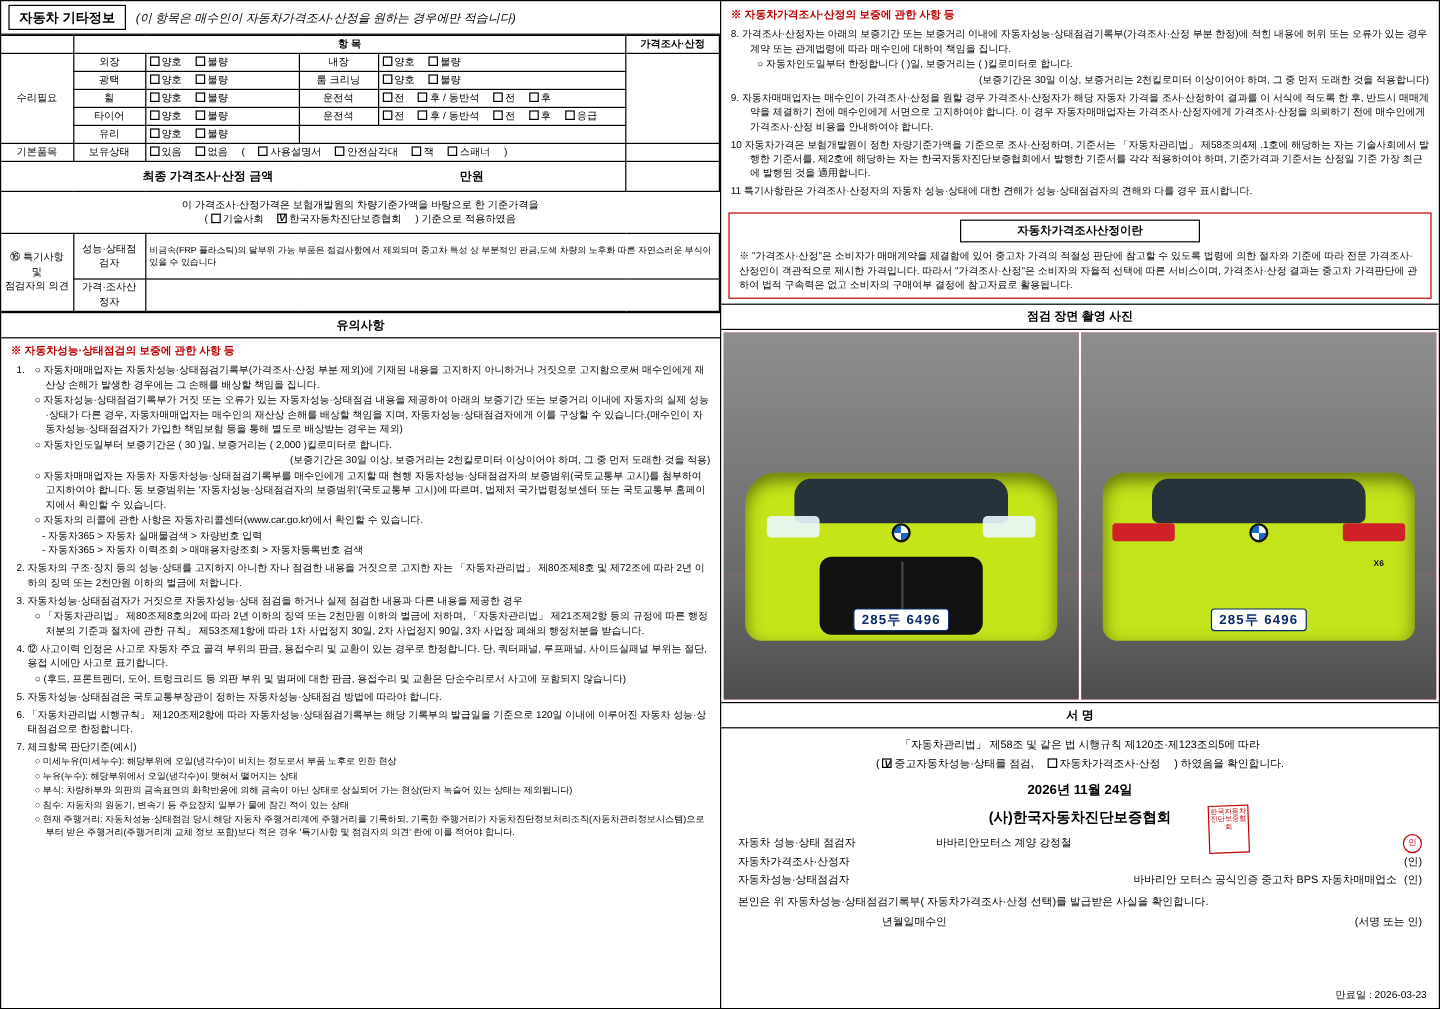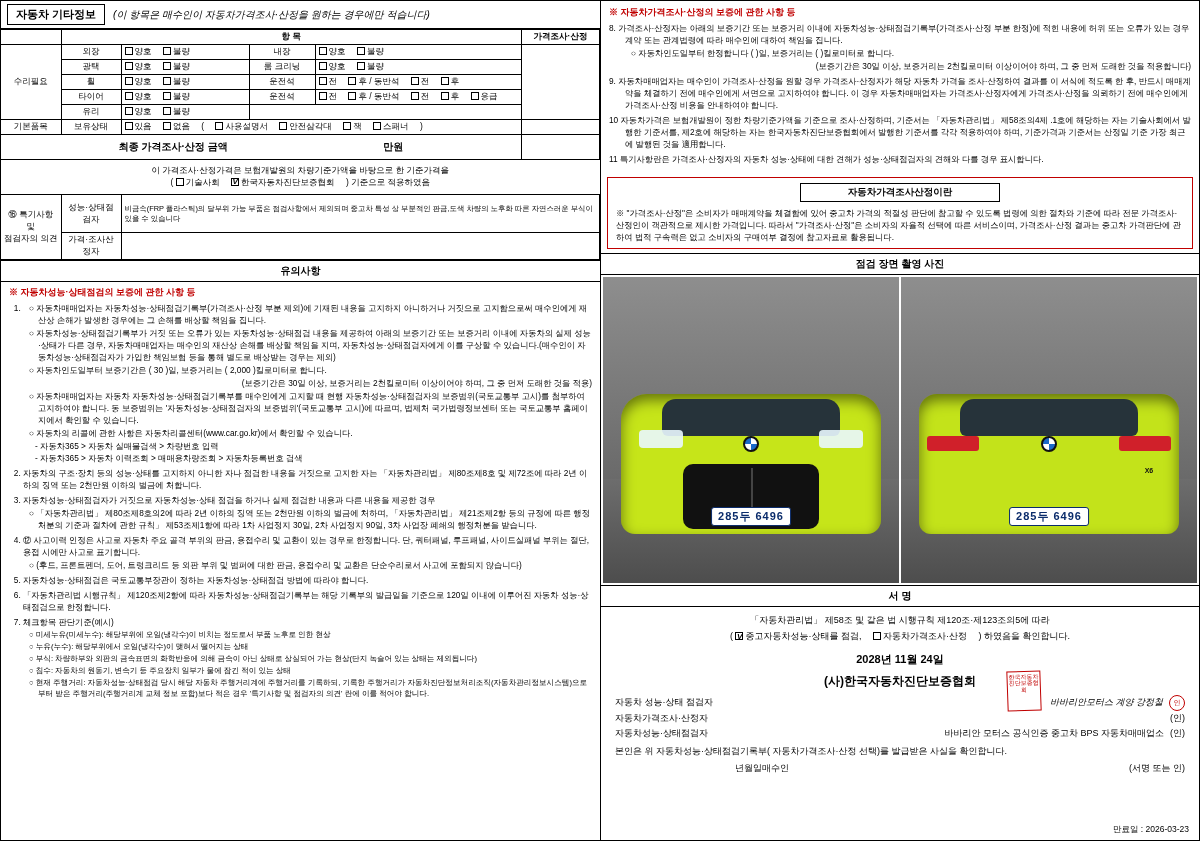--- a/index.html
+++ b/index.html
@@ -328,31 +328,31 @@
     <div class="sign-head">서 명</div>
     <div class="sign-body">
       <div class="ctr">「자동차관리법」 제58조 및 같은 법 시행규칙 제120조·제123조의5에 따라</div>
       <div class="ctr">
         <span>(</span>
         <span class="opt"><i class="cb checked"></i><span>중고자동차성능·상태를 점검,</span></span>
         <span class="opt"><i class="cb"></i><span>자동차가격조사·산정</span></span>
         <span>) 하였음을 확인합니다.</span>
       </div>
       <div class="ctr bold" style="margin-top:6px;font-size:11px;">
-        <span>2028</span><span>년</span>
+        <span>2026</span><span>년</span>
         <span>11</span><span>월</span>
         <span>24</span><span>일</span>
       </div>
       <div class="ctr bold" style="font-size:12px;margin-top:2px;">(사)한국자동차진단보증협회</div>
 
       <div class="stamp">한국자동차진단보증협회</div>
 
       <div class="sign-row" style="margin-top:4px;">
         <span style="width:165px;">자동차 성능·상태 점검자</span>
-        <span style="flex:1;text-align:right;font-style:italic;">바바리안모터스 계양 강정철</span>
+        <span style="flex:1;">바바리안모터스 계양 강정철</span>
         <span class="seal" style="margin-left:6px;">인</span>
       </div>
       <div class="sign-row">
         <span style="width:165px;">자동차가격조사·산정자</span>
         <span style="flex:1;text-align:right;"></span>
         <span style="margin-left:6px;">(인)</span>
       </div>
       <div class="sign-row">
         <span style="width:165px;">자동차성능·상태점검자</span>
         <span style="flex:1;text-align:right;">바바리안 모터스 공식인증 중고차 BPS 자동차매매업소</span>

